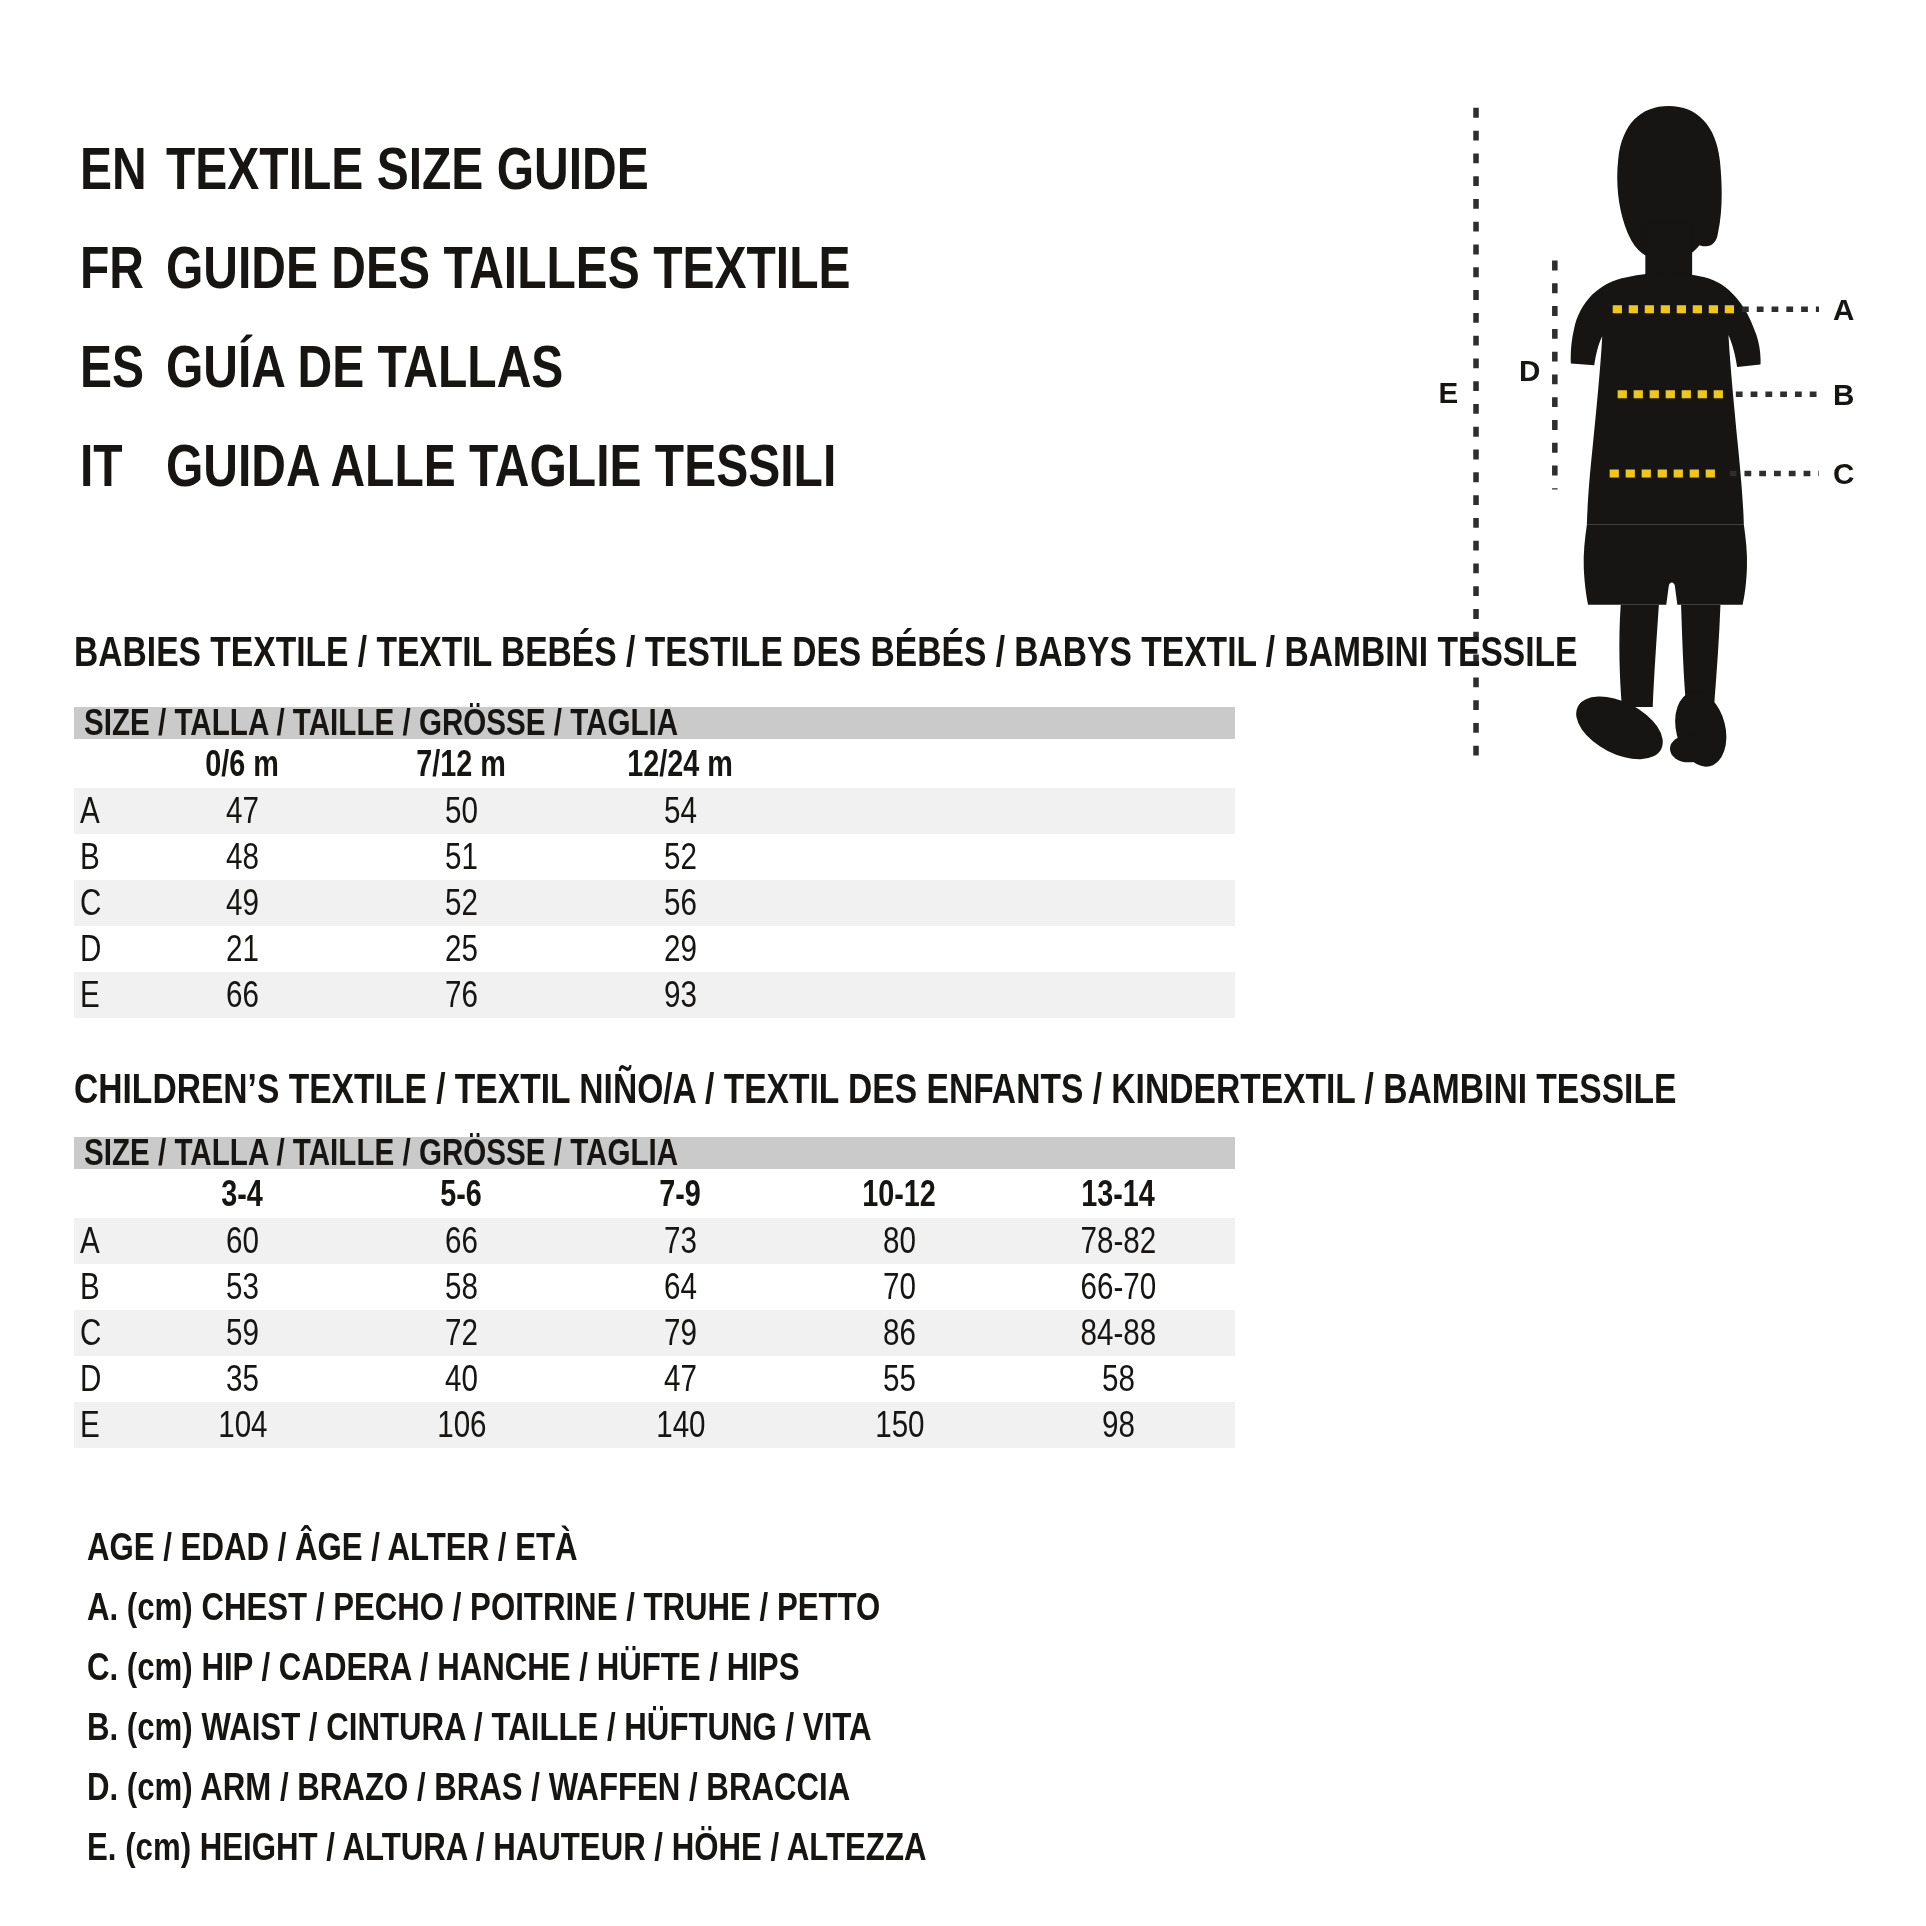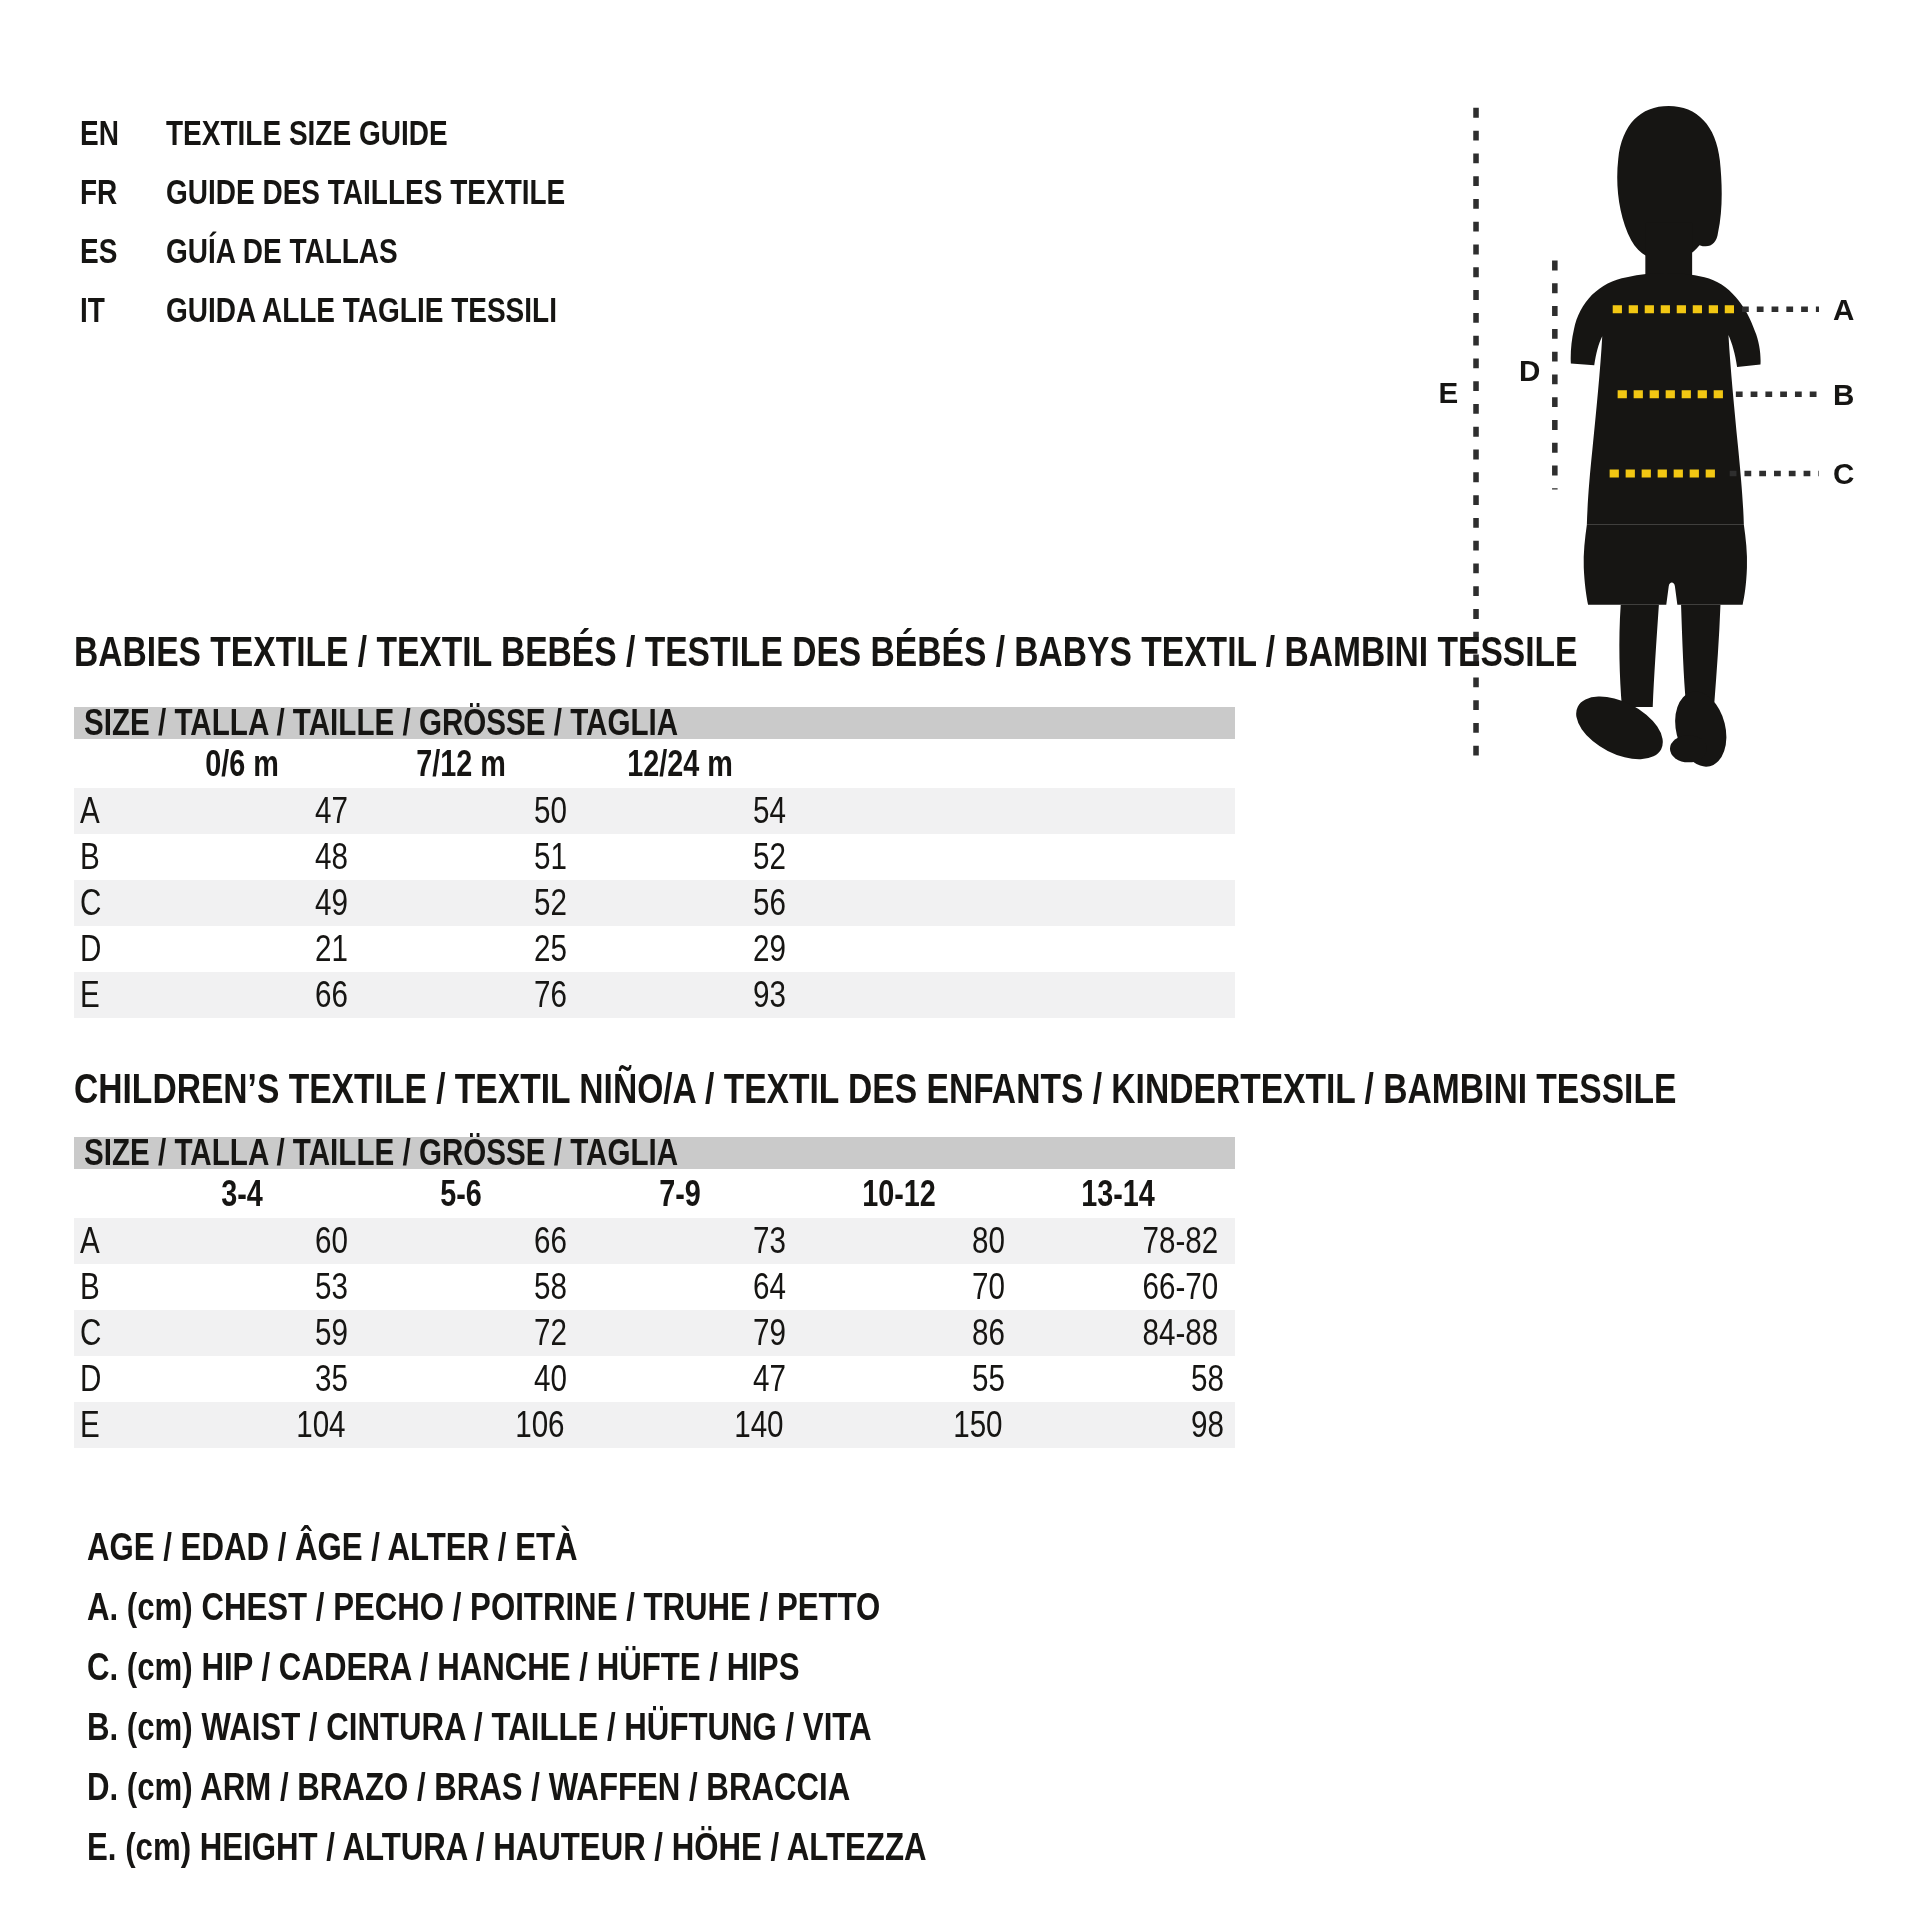--- a/index.html
+++ b/index.html
@@ -6,42 +6,42 @@
   #canvas{
     position:relative;width:1926px;height:1926px;background:var(--paper,#fff);
     font-family:"Liberation Sans","DejaVu Sans",sans-serif;color:var(--ink,#1d1d1b);
     overflow:hidden;
   }
   .cx{display:inline-block;transform:scaleX(.8);transform-origin:0 50%;white-space:nowrap;}
   .cxc{display:inline-block;transform:scaleX(.8);transform-origin:50% 50%;white-space:nowrap;}
 
   
   .langs{position:absolute;left:80px;top:94px;}
-  .lang-row{display:flex;height:59px;align-items:flex-end;font-size:35px;font-weight:700;}
+  .lang-row{display:flex;height:59px;align-items:flex-start;font-size:60px;font-weight:700;margin-top:40px;}
   .lang-code{width:86px;flex:0 0 86px;}
   
   .fig{position:absolute;left:1436px;top:92px;width:431px;height:709px;}
   .vdash{stroke:var(--dash);stroke-width:9;stroke-dasharray:16 21;fill:none;}
   .bdot{stroke:var(--dash);stroke-width:9;stroke-dasharray:11 13;fill:none;}
   .ydash{stroke:var(--yellow);stroke-width:13;stroke-dasharray:15 11;fill:none;}
   .figlabel{font-family:"Liberation Sans","DejaVu Sans",sans-serif;font-size:48px;font-weight:700;fill:var(--ink);text-anchor:middle;}
   .sil{fill:var(--ink);}
 
   
   .sec-heading{position:absolute;left:74px;font-size:42px;font-weight:700;line-height:38px;}
 
   
   .sizetable{position:absolute;left:74px;width:1161px;}
   .sizebar{height:32px;background:var(--bar);display:flex;align-items:center;padding-left:10px;box-sizing:border-box;font-size:37px;font-weight:700;}
   .thead{display:grid;grid-template-columns:var(--cols);height:49px;align-items:center;}
   .trow{display:grid;grid-template-columns:var(--cols);height:46px;align-items:center;}
   .trow.stripe{background:var(--stripe);}
   .rowlabel{font-size:37px;font-weight:400;text-align:left;padding-left:6.2px;}
   .hcell{font-size:36px;font-weight:700;text-align:center;}
-  .cell{font-size:37px;font-weight:400;text-align:right;}
+  .cell{font-size:37px;font-weight:400;text-align:center;}
 
   
   .legend{position:absolute;left:87px;top:1517px;}
   .legend-line{height:60px;display:flex;align-items:center;font-size:39px;font-weight:700;}
 </style>
 </head>
 <body>
 
 <div id="canvas" style="--paper: #ffffff; --ink: #161513; --bar: #cacaca; --stripe: #f1f1f2; --dash: #2e2e2e; --yellow: #f2c713;">
 

